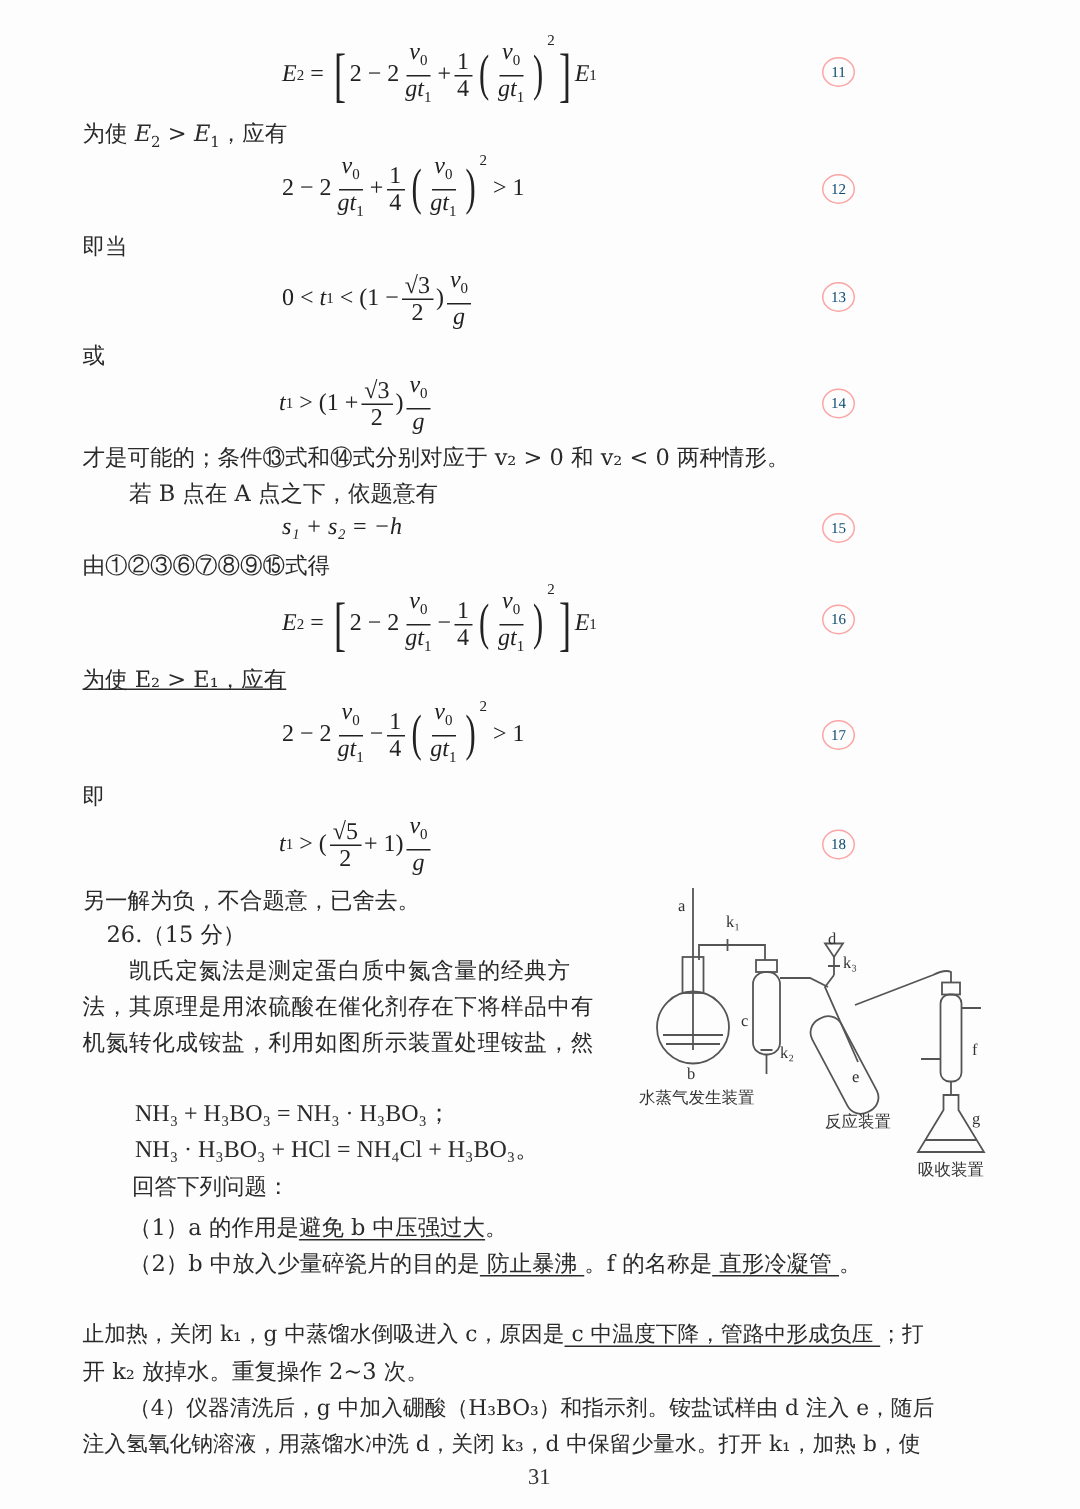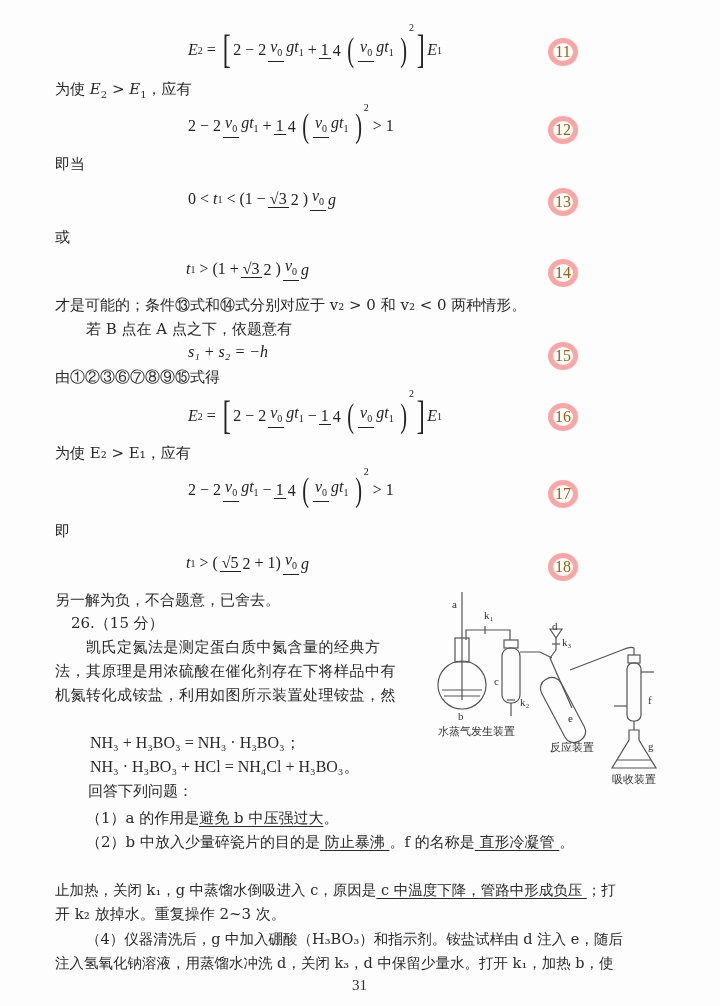--- a/index.html
+++ b/index.html
@@ -2,28 +2,28 @@
 <html><head>
 <meta charset="utf-8">
 <style>
   html, body { margin:0; padding:0; background:#ffffff; }
   body { width:720px; height:1006px; position:relative; overflow:hidden;
          font-family:"DejaVu Serif","Liberation Serif",serif; color:#222; }
   .page { position:absolute; left:0; top:0; width:720px; height:1006px; background:#fdfdfd; }
   .txt { position:absolute; font-size:15px; line-height:18px; white-space:nowrap; color:#2a2a2a; }
   .math { position:absolute; font-family:"Liberation Serif","DejaVu Serif",serif; font-size:16px; color:#222; display:flex; align-items:center; white-space:nowrap; }
   .math i { font-style:italic; }
-  .frac { display:inline-flex; flex-direction:row; align-items:center; margin:0 2px; vertical-align:middle; }
+  .frac { display:inline-flex; flex-direction:column; align-items:center; margin:0 2px; vertical-align:middle; }
   .frac .num { border-bottom:1px solid #222; padding:0 2px; line-height:17px; }
   .frac .den { padding:0 2px; line-height:17px; }
   .bigbr { font-size:40px; font-weight:100; line-height:40px; transform:scaleX(0.6); display:inline-block; }
   .paren { font-size:34px; line-height:34px; transform:scaleX(0.6); display:inline-block; }
   sub, sup { font-size:10px; }
-  .eqno { position:absolute; left:548px; font-size:16px; width:20px; height:18px; border:5px solid #fca5a5; border-radius:50%;
-          display:flex; align-items:center; justify-content:center; font-family:"Liberation Serif",serif; color:#a16207; }
+  .eqno { position:absolute; left:548px; font-size:10px; width:20px; height:18px; border:1px solid #fca5a5; border-radius:50%;
+          display:flex; align-items:center; justify-content:center; font-family:"Liberation Serif",serif; color:#0c4a6e; }
   .ul { text-decoration:underline; text-underline-offset:3px; }
   .diagram { position:absolute; left:422px; top:590px; width:298px; height:225px; }
   .dlabel { position:absolute; font-size:11px; font-family:"Liberation Serif",serif; color:#333; }
   .pageno { position:absolute; left:352px; top:977px; font-size:15px; font-family:"Liberation Serif",serif; color:#333; }
 </style>
 </head>
 <body>
 
 <div class="page">
 
@@ -132,21 +132,21 @@
     <span class="paren">(</span>
     <span class="frac">
         <span class="num"><i>v</i><sub>0</sub></span>
         <span class="den"><i>gt</i><sub>1</sub></span>
       </span>
     <span class="paren">)</span><sup style="align-self:flex-start">2</sup>
     <span class="bigbr">]</span><i>E</i><sub>1</sub>
   </div>
   <div class="eqno" style="top:403px;">16</div>
 
-  <div class="txt" style="left:55px;top:444px;">为使 E₂ &gt; E₁，应有</div>
+  <div class="txt" style="left:55px;top:444px;text-decoration:underline;">为使 E₂ &gt; E₁，应有</div>
 
   <div class="math" style="left:188px;top:466px;height:48px;">
     <span>2</span>&nbsp;−&nbsp;<span>2</span>
     <span class="frac">
         <span class="num"><i>v</i><sub>0</sub></span>
         <span class="den"><i>gt</i><sub>1</sub></span>
       </span>
     <span>−</span>
     <span class="frac">
         <span class="num">1</span>
@@ -243,19 +243,19 @@
     <span class="dlabel" style="left:30px;top:8px;">a</span>
     <span class="dlabel" style="left:62px;top:19px;">k₁</span>
     <span class="dlabel" style="left:130px;top:30px;">d</span>
     <span class="dlabel" style="left:140px;top:46px;">k₃</span>
     <span class="dlabel" style="left:72px;top:85px;">c</span>
     <span class="dlabel" style="left:98px;top:106px;">k₂</span>
     <span class="dlabel" style="left:36px;top:120px;">b</span>
     <span class="dlabel" style="left:146px;top:122px;">e</span>
     <span class="dlabel" style="left:226px;top:104px;">f</span>
     <span class="dlabel" style="left:226px;top:150px;">g</span>
-    <span class="dlabel" style="left:16px;top:134px;">水蒸气发生装置</span>
+    <span class="dlabel" style="left:4px;top:134px;">水蒸气发生装置</span>
     <span class="dlabel" style="left:128px;top:150px;">反应装置</span>
     <span class="dlabel" style="left:190px;top:182px;">吸收装置</span>
   </div>
 
   <div class="pageno">31</div>
 </div>
 
 </body></html>

